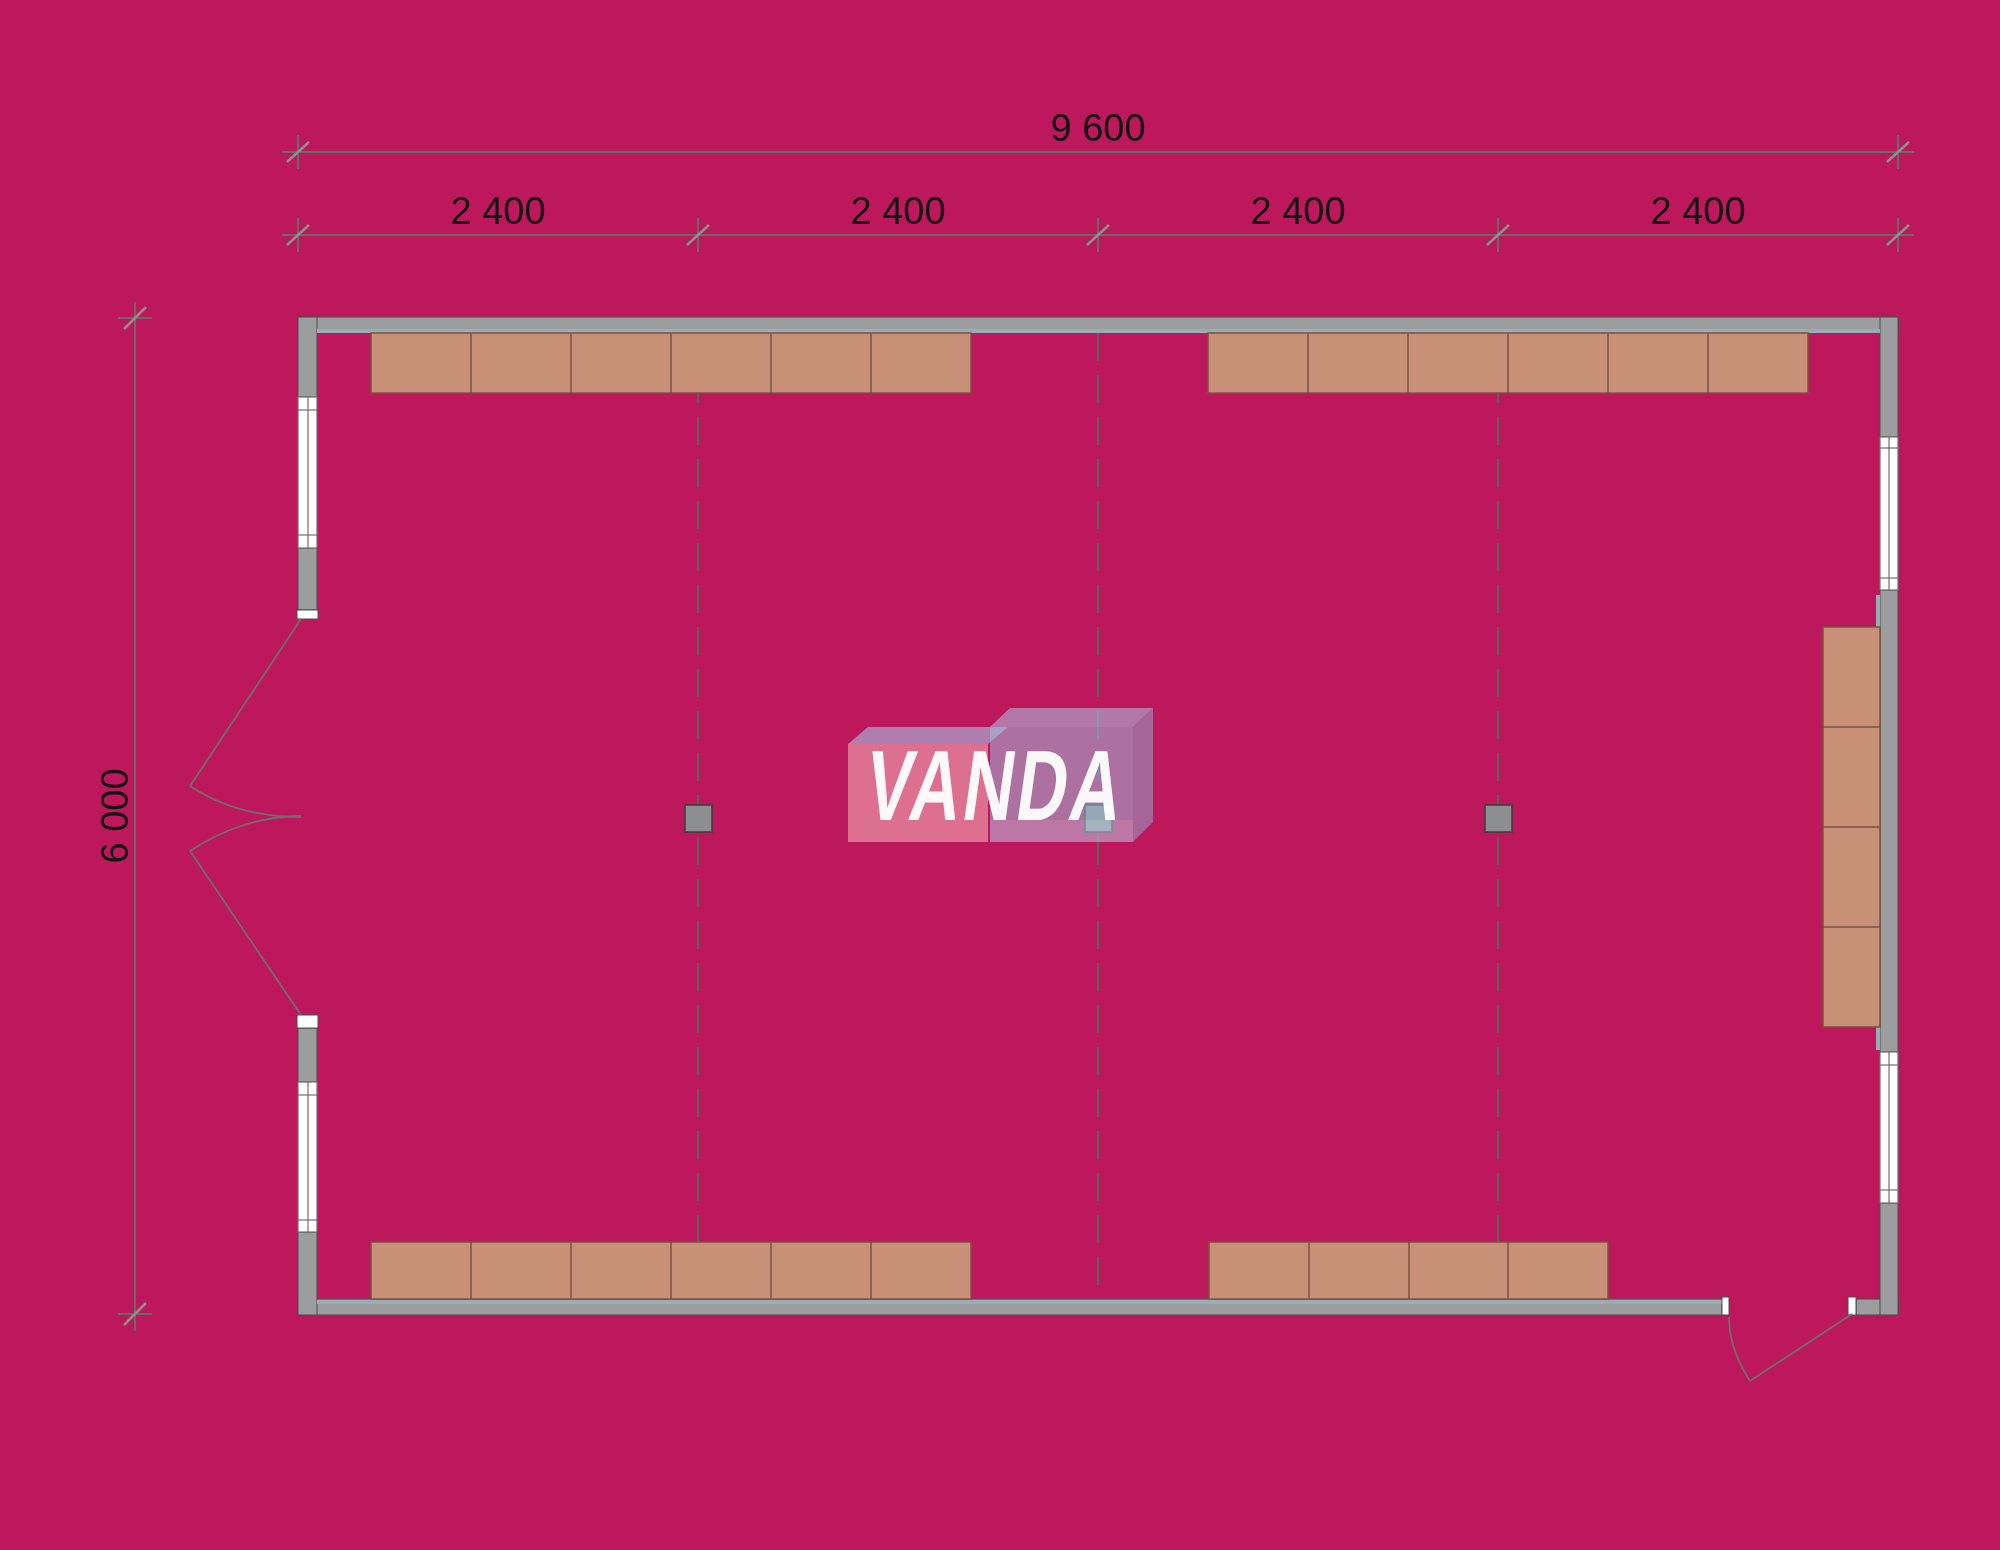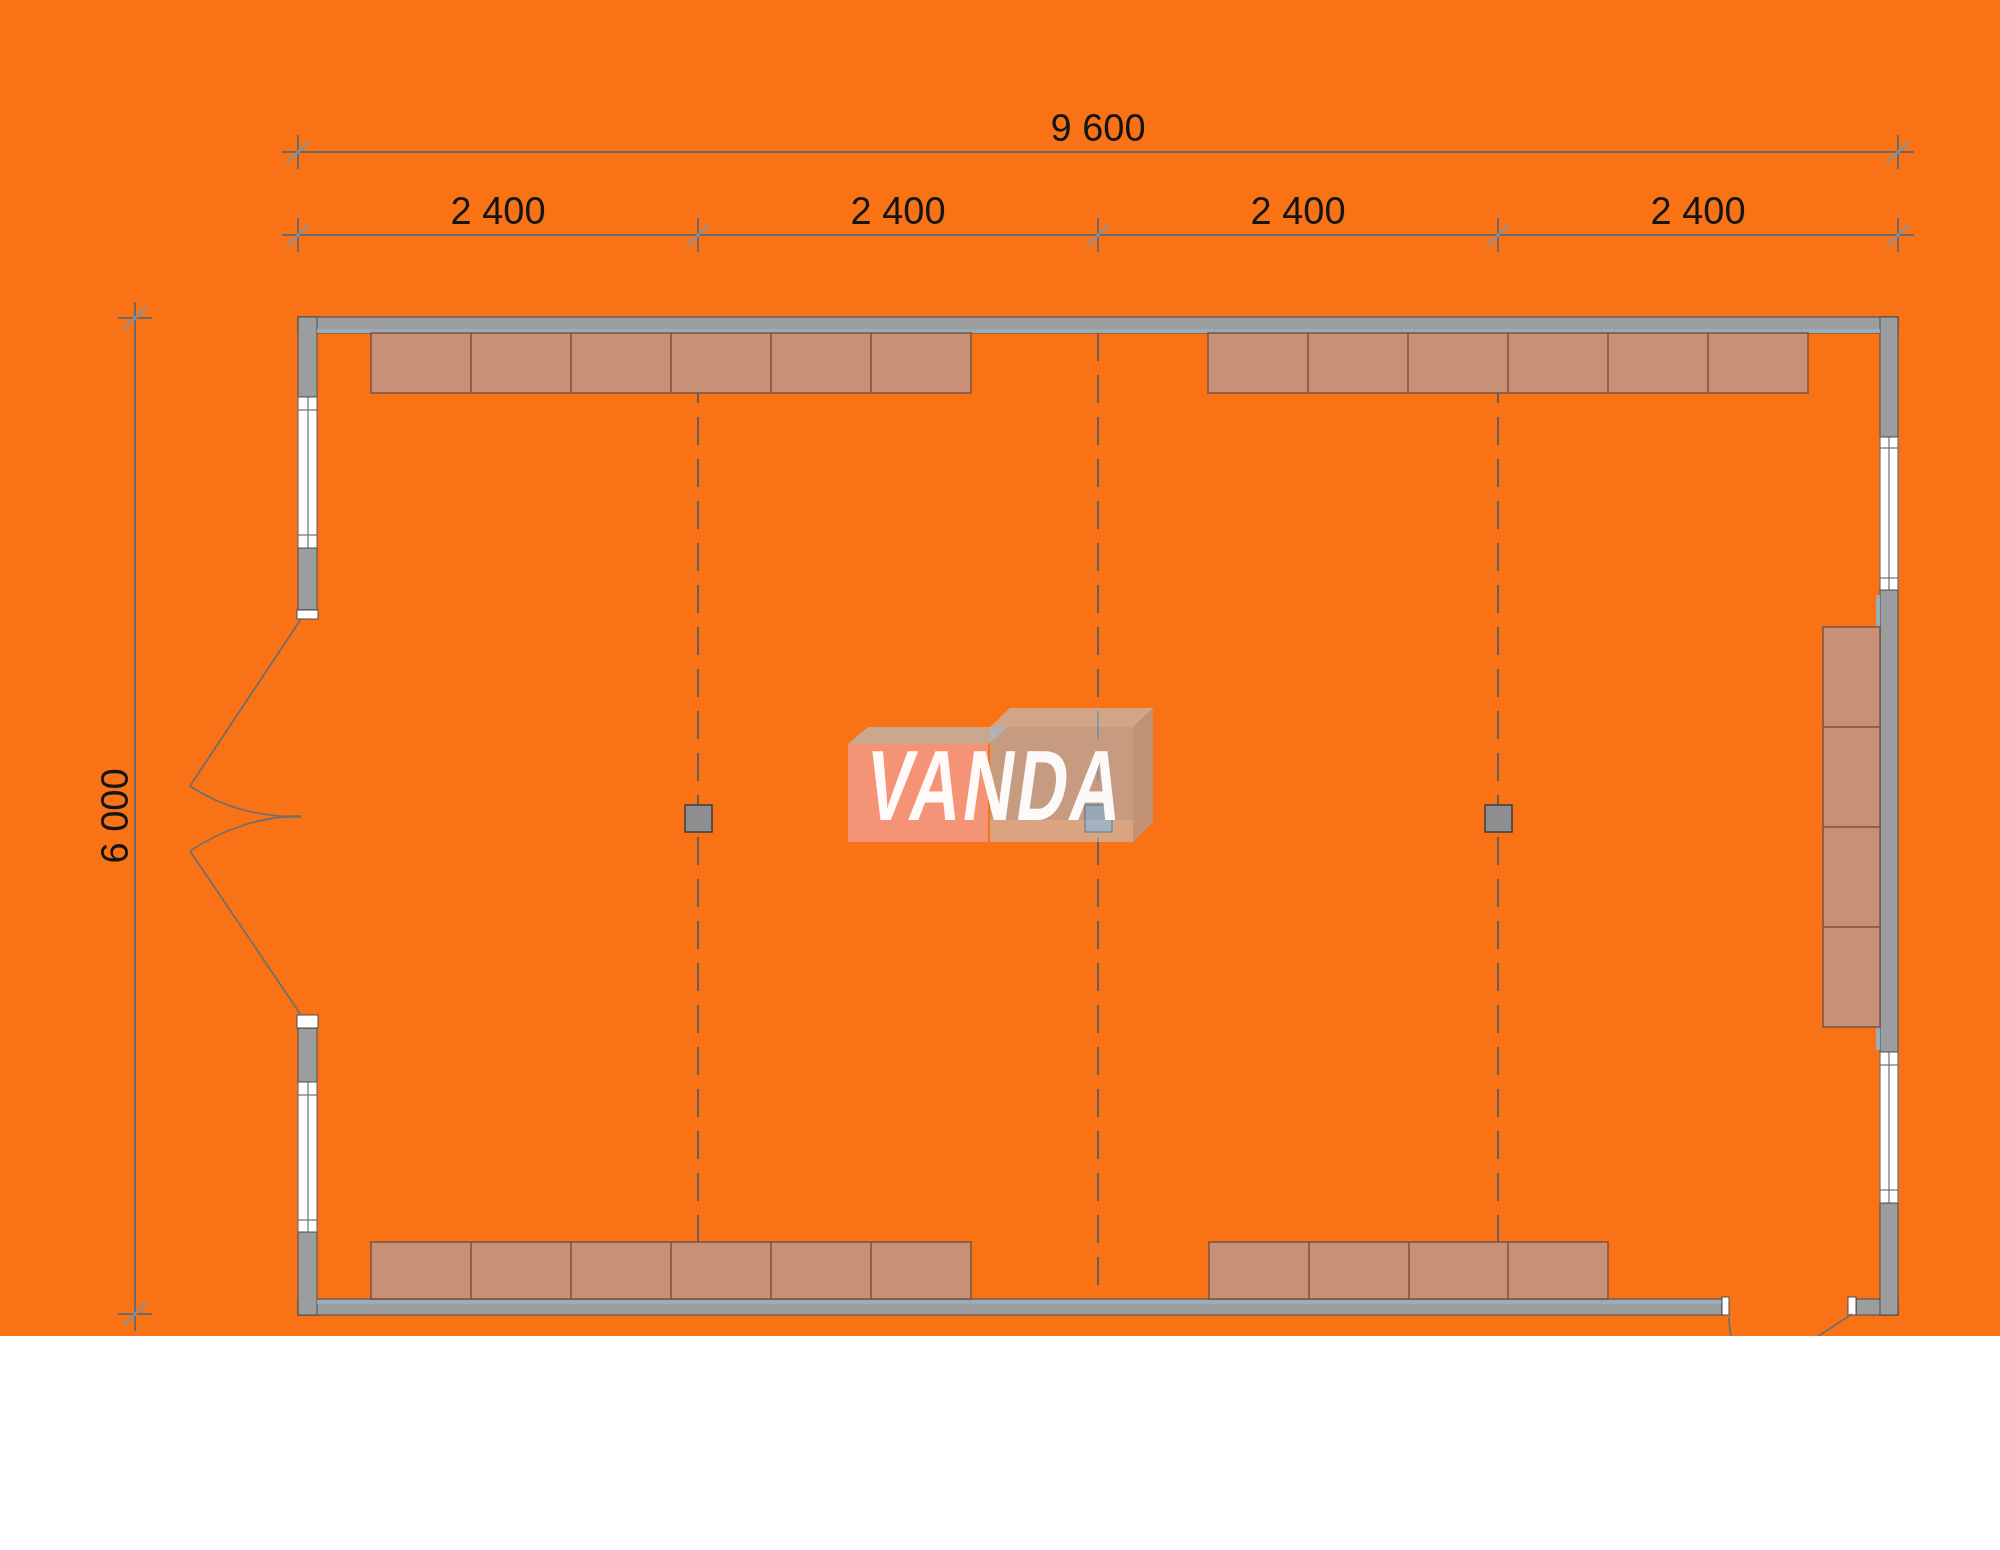--- a/index.html
+++ b/index.html
@@ -1,16 +1,16 @@
 <!DOCTYPE html>
 <html style="--wall: #9b9d9e; --wall-outline: #4d4d4d; --lining: #9aacb6; --furniture: #c79077; --furniture-outline: #7a5340; --dim-line: #6a6a6a; --dim-slash: #8f8f8f; --dim-text: #141414; --win-line: #6f6f6f; --door-line: #6f6f6f; --grid-dash: #5f5f5f; --column: #8c8e90; --column-outline: #3c3c3c; --logo-pink-front: rgba(240,166,178,0.62); --logo-pink-top: rgba(164,212,240,0.55); --logo-blue-top: rgba(170,216,243,0.50); --logo-blue-front: rgba(158,188,217,0.55); --logo-blue-bottom: rgba(188,214,236,0.50); --logo-blue-side: rgba(140,178,210,0.50); --logo-text: rgba(255,255,255,0.95);"><head>
 <meta charset="utf-8">
 <style>
   html,body{margin:0;padding:0;background:#ffffff;}
-  .page{position:relative;width:2000px;height:1336px;background:#f97316;overflow:hidden;
+  .page{position:relative;width:2000px;height:1550px;background:#be185d;overflow:hidden;
         font-family:"Liberation Sans", sans-serif;}
   svg{position:absolute;left:0;top:0;}
   .dimline{stroke:var(--dim-line);stroke-width:2;fill:none;}
   .tickstub{stroke:var(--dim-line);stroke-width:2;}
   .tickslash{stroke:var(--dim-slash);stroke-width:2.5;}
   .dimtext{fill:var(--dim-text);font-size:38px;font-family:"Liberation Sans",sans-serif;}
   .wall{fill:var(--wall);stroke:var(--wall-outline);stroke-width:1;}
   .lining{fill:var(--lining);stroke:none;}
   .winrect{fill:#ffffff;stroke:var(--win-line);stroke-width:1.2;}
   .winline{stroke:var(--win-line);stroke-width:1.2;fill:none;}

